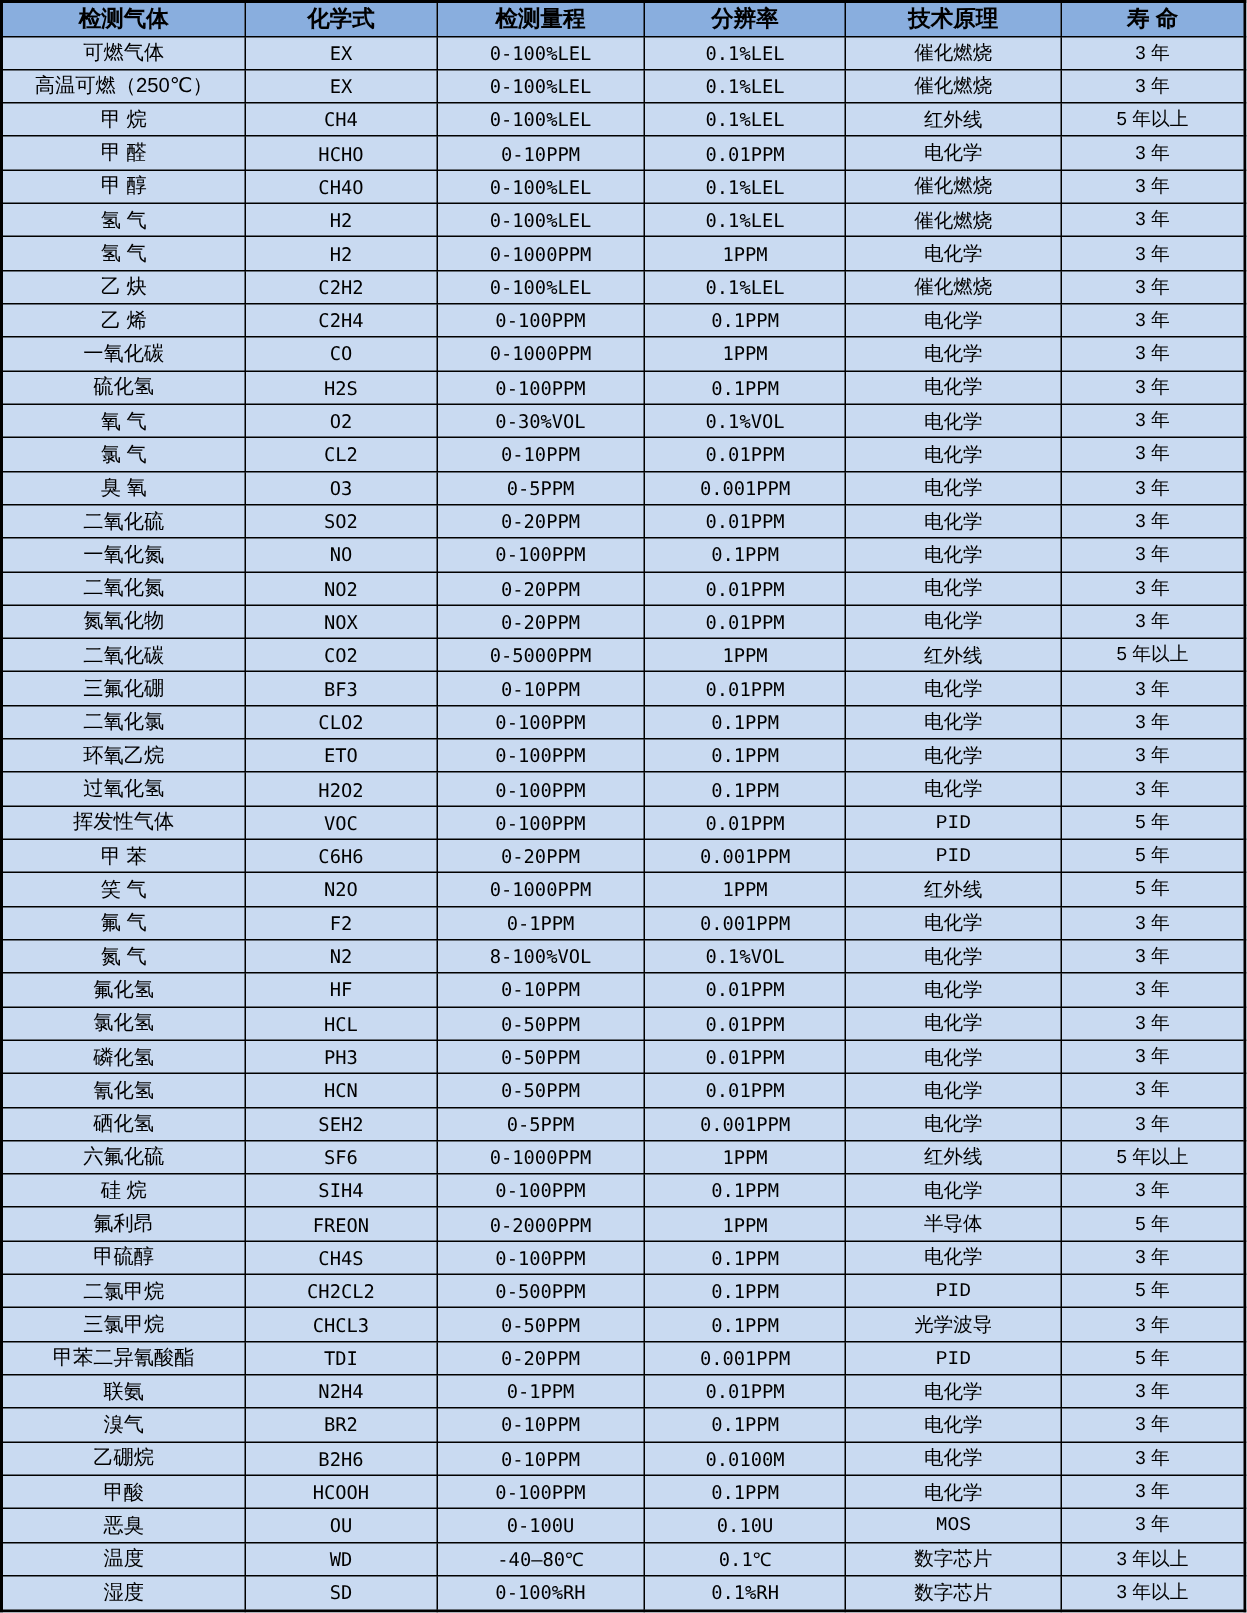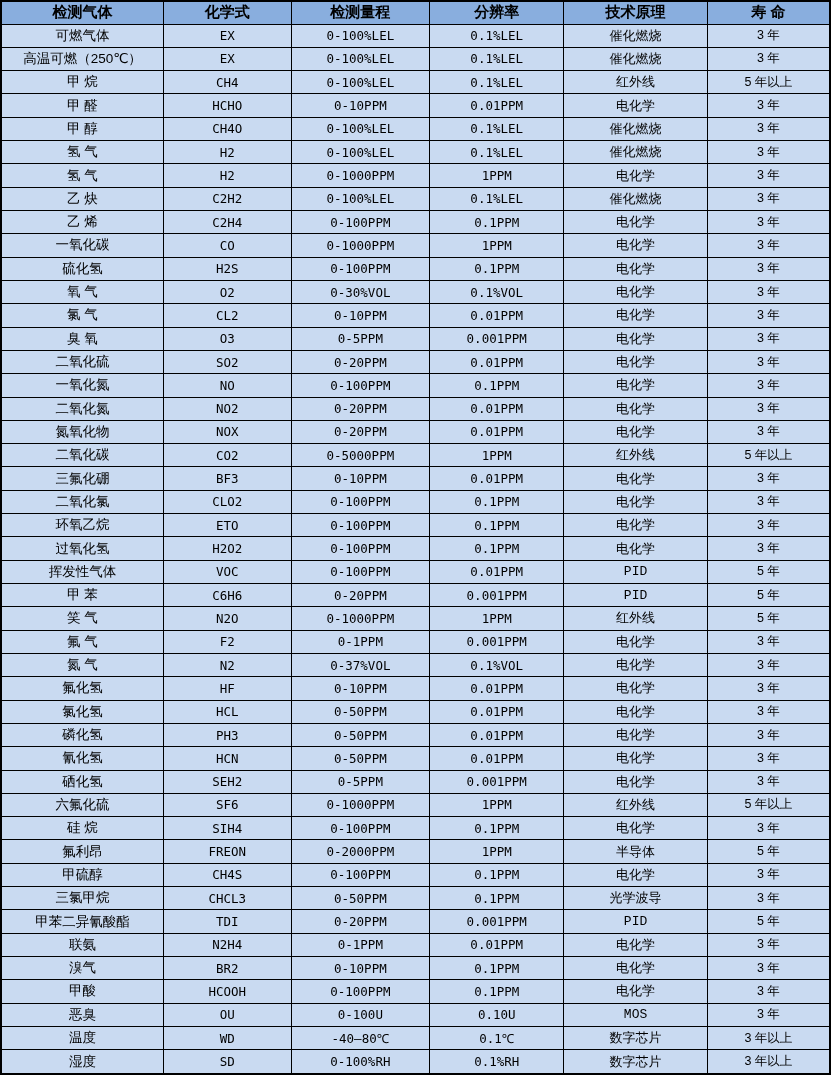--- a/index.html
+++ b/index.html
@@ -299,21 +299,21 @@
           <td>氟 气</td>
           <td>F2</td>
           <td>0-1PPM</td>
           <td>0.001PPM</td>
           <td>电化学</td>
           <td>3 年</td>
         </tr>
         <tr>
           <td>氮 气</td>
           <td>N2</td>
-          <td>0-37%VOL</td>
+          <td>8-100%VOL</td>
           <td>0.1%VOL</td>
           <td>电化学</td>
           <td>3 年</td>
         </tr>
         <tr>
           <td>氟化氢</td>
           <td>HF</td>
           <td>0-10PPM</td>
           <td>0.01PPM</td>
           <td>电化学</td>
@@ -375,20 +375,28 @@
           <td>半导体</td>
           <td>5 年</td>
         </tr>
         <tr>
           <td>甲硫醇</td>
           <td>CH4S</td>
           <td>0-100PPM</td>
           <td>0.1PPM</td>
           <td>电化学</td>
           <td>3 年</td>
+        </tr>
+        <tr>
+          <td>二氯甲烷</td>
+          <td>CH2CL2</td>
+          <td>0-500PPM</td>
+          <td>0.1PPM</td>
+          <td>PID</td>
+          <td>5 年</td>
         </tr>
         <tr>
           <td>三氯甲烷</td>
           <td>CHCL3</td>
           <td>0-50PPM</td>
           <td>0.1PPM</td>
           <td>光学波导</td>
           <td>3 年</td>
         </tr>
         <tr>
@@ -405,20 +413,28 @@
           <td>0-1PPM</td>
           <td>0.01PPM</td>
           <td>电化学</td>
           <td>3 年</td>
         </tr>
         <tr>
           <td>溴气</td>
           <td>BR2</td>
           <td>0-10PPM</td>
           <td>0.1PPM</td>
+          <td>电化学</td>
+          <td>3 年</td>
+        </tr>
+        <tr>
+          <td>乙硼烷</td>
+          <td>B2H6</td>
+          <td>0-10PPM</td>
+          <td>0.0100M</td>
           <td>电化学</td>
           <td>3 年</td>
         </tr>
         <tr>
           <td>甲酸</td>
           <td>HCOOH</td>
           <td>0-100PPM</td>
           <td>0.1PPM</td>
           <td>电化学</td>
           <td>3 年</td>

